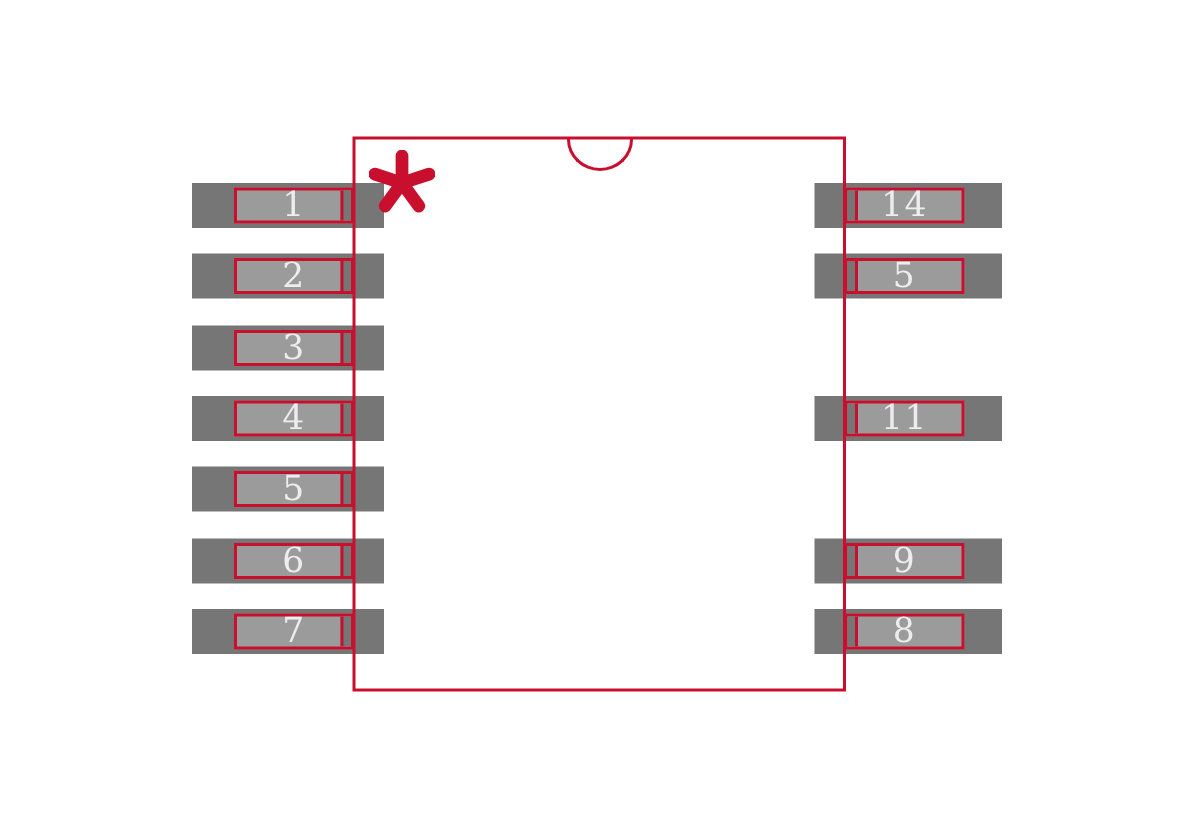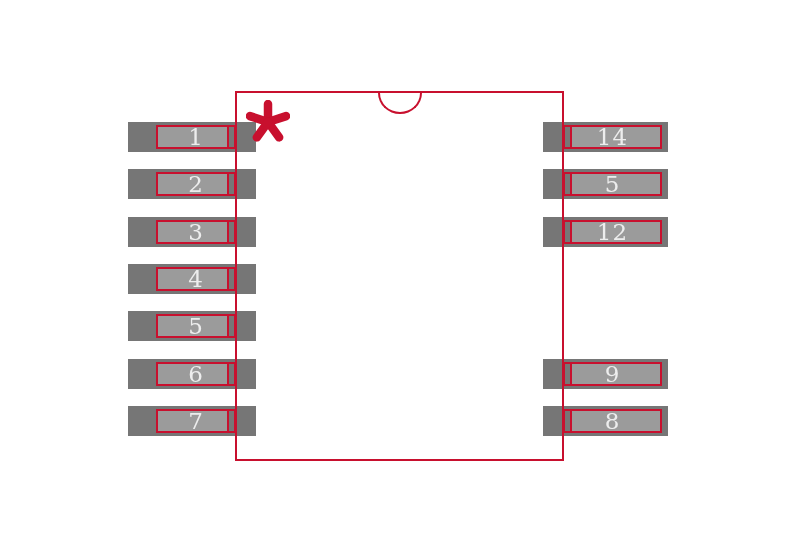--- a/index.html
+++ b/index.html
@@ -60,21 +60,21 @@
     position: absolute;
     top: 3px; height: 24px;
     background: var(--pad-inner, #9B9B9B);
     border: 2px solid var(--outline, #C8102E);
     box-sizing: border-box;
     display: flex;
     align-items: center;
     justify-content: center;
   }
   .pad.left  .pad-inner { left: 28px; width: 80px; }
-  .pad.right .pad-inner { left: 20px; width: 99px; }
+  .pad.right .pad-inner { left: 20px; width: 80px; }
 
   
   .tab {
     position: absolute;
     top: 0; bottom: 0;
     width: 7px;
     background: var(--pad-copper, #767676);
     box-sizing: border-box;
   }
   .pad.left  .tab { right: 0; border-left: 2px solid var(--outline, #C8102E); }
@@ -141,23 +141,23 @@
       <span class="pin-num">14</span>
       <div class="tab"></div>
     </div>
   </div>
   <div class="pad right r1">
     <div class="pad-inner">
       <span class="pin-num">5</span>
       <div class="tab"></div>
     </div>
   </div>
-  <div class="pad right r2">
+  <div class="pad right r3">
     <div class="pad-inner">
-      <span class="pin-num">12</span>
+      <span class="pin-num">11</span>
       <div class="tab"></div>
     </div>
   </div>
   <div class="pad right r5">
     <div class="pad-inner">
       <span class="pin-num">9</span>
       <div class="tab"></div>
     </div>
   </div>
   <div class="pad right r6">

